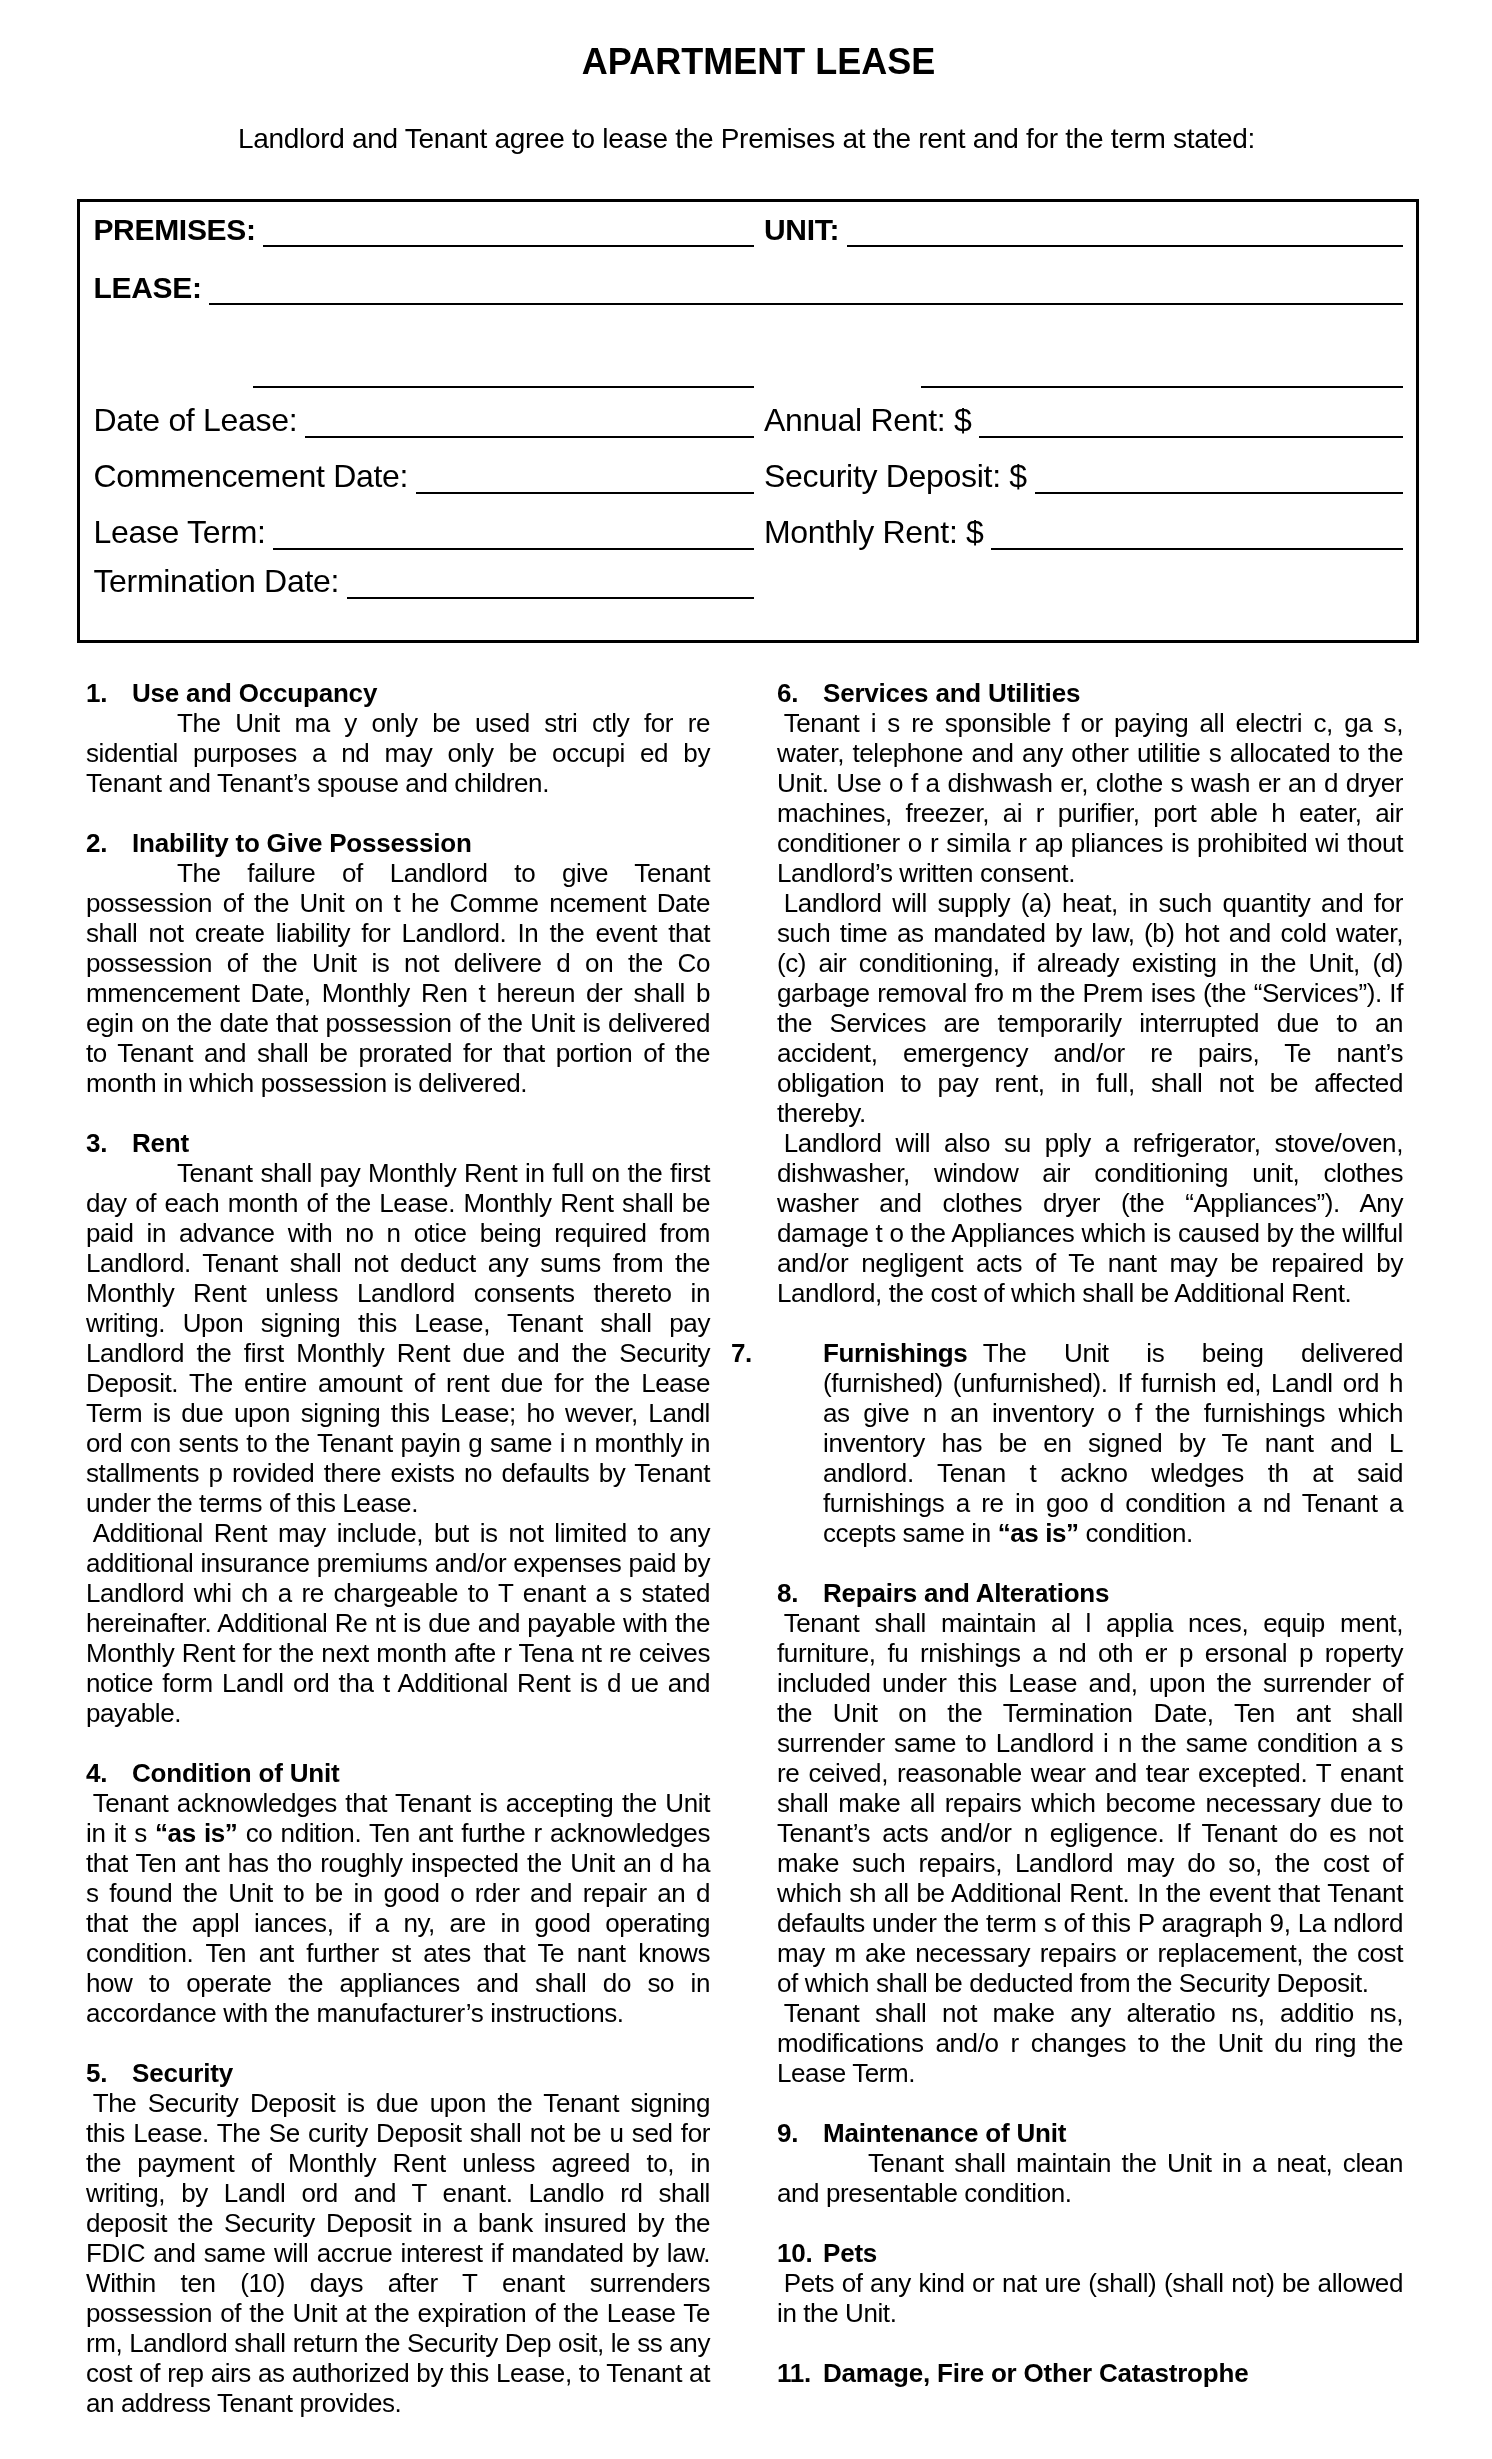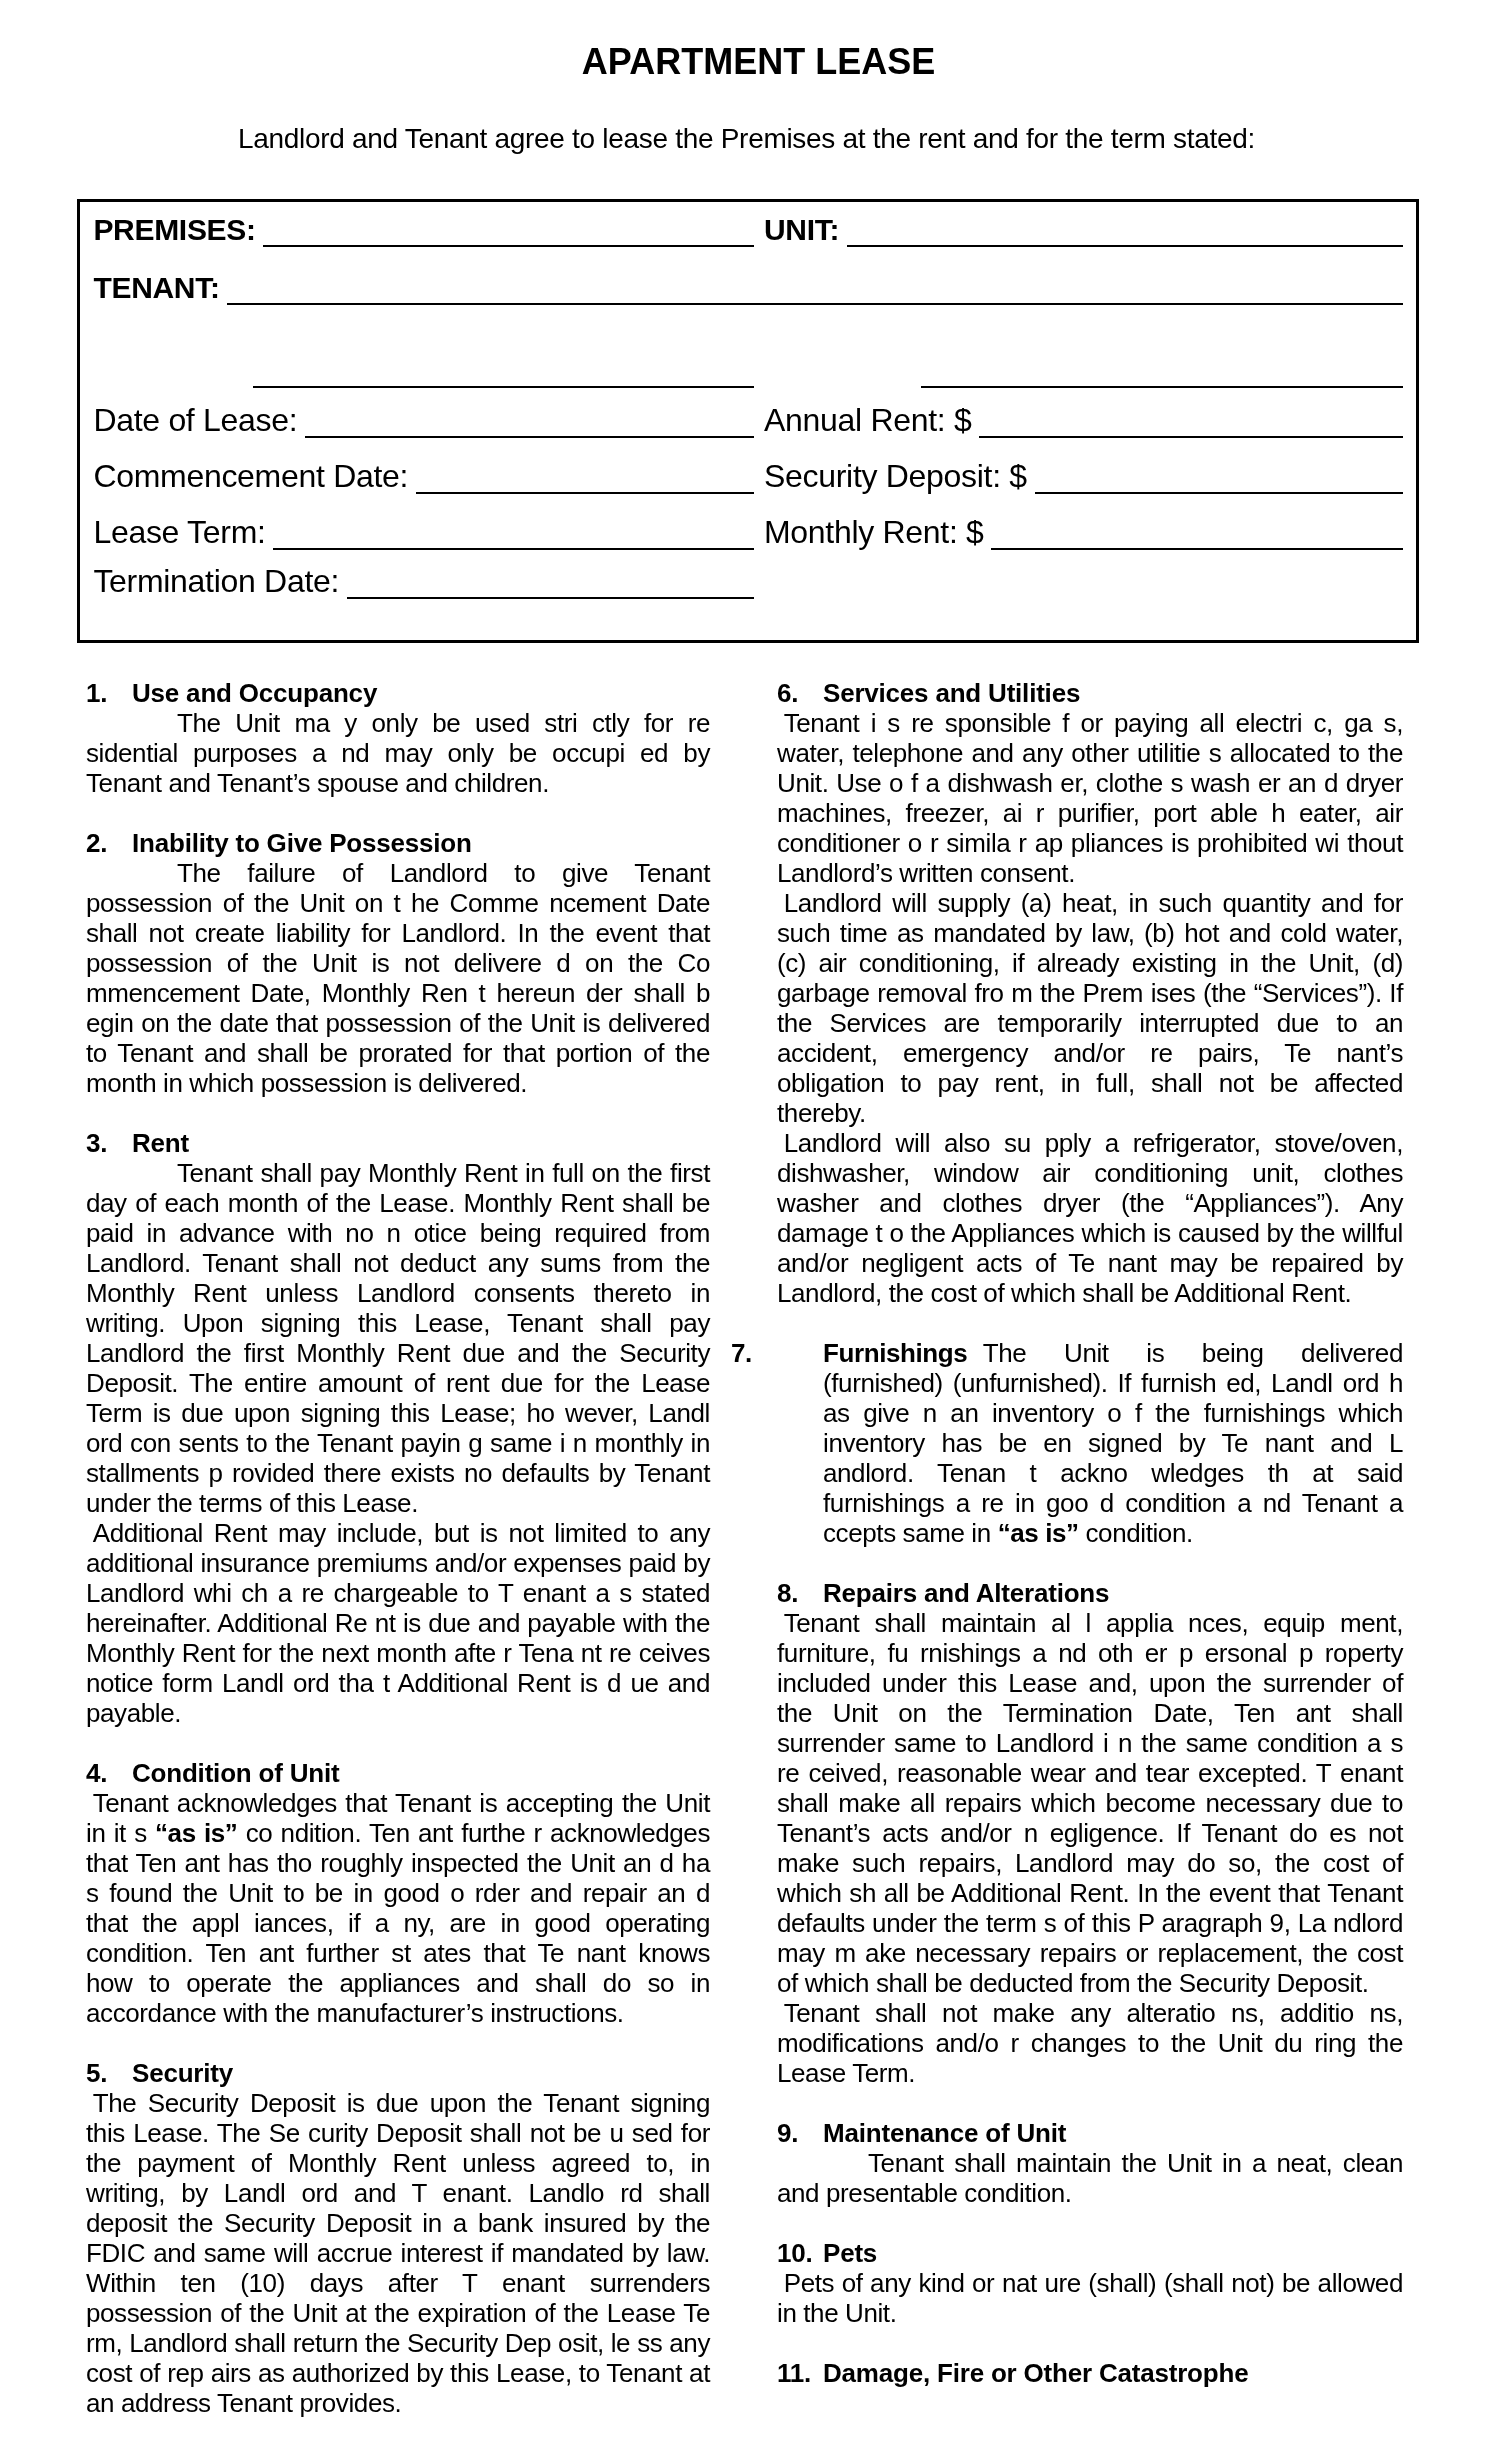--- a/index.html
+++ b/index.html
@@ -79,21 +79,21 @@
       <span class="fline"><span></span></span>
     </div>
     <div class="fcell rgt">
       <span class="flabel caps">UNIT:</span>
       <span class="fline"><span></span></span>
     </div>
   </div>
 
   <div class="frow r2">
     <div class="fcell rgt">
-      <span class="flabel caps">TENANT:</span>
+      <span class="flabel caps">LEASE:</span>
       <span class="fline"><span></span></span>
     </div>
   </div>
 
   <div class="frow r3">
     <div class="fcell lft">
       <span class="fspace"></span>
       <span class="fline"><span></span></span>
     </div>
     <div class="fcell rgt">

